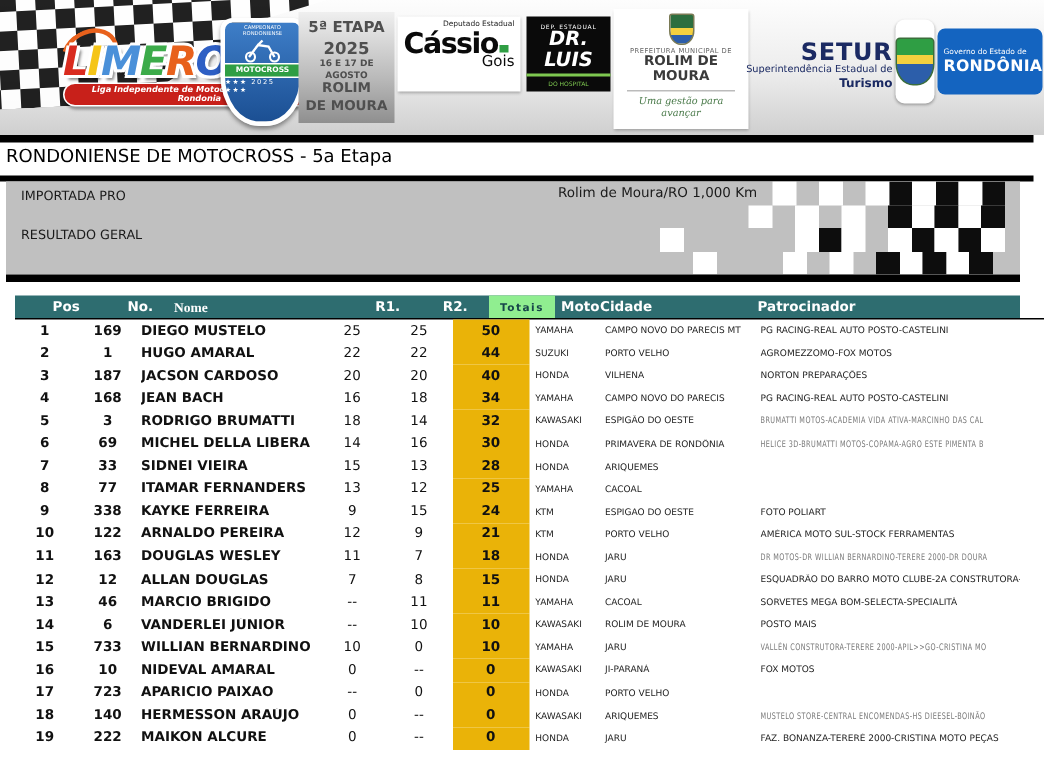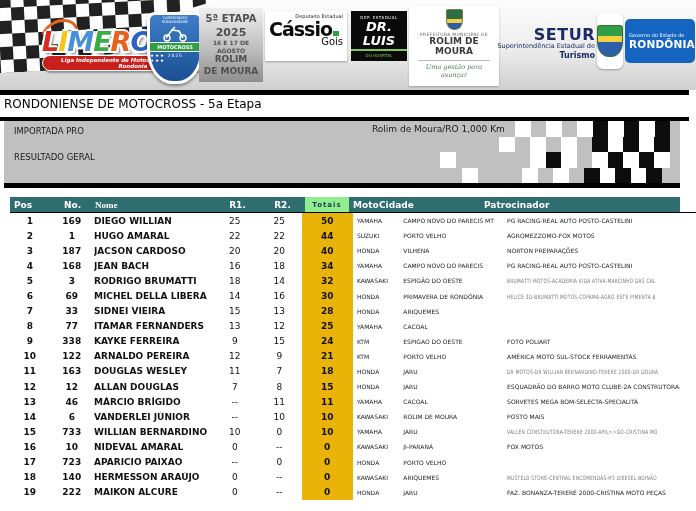--- a/index.html
+++ b/index.html
@@ -71,21 +71,21 @@
   .doc-title{position:absolute;left:4px;top:97px;font-size:12px;color:#000;}
   .graybox{position:absolute;left:4px;top:121px;width:676px;height:62px;background:#c0c0c0;}
   .info-cat{position:absolute;left:14px;top:126px;font-size:8.5px;color:#1a1a1a;text-align:center;}
   .info-res{position:absolute;left:14px;top:152px;font-size:8.5px;color:#1a1a1a;}
   .info-loc{position:absolute;left:352px;top:124px;font-size:9px;color:#1a1a1a;padding-left:20px;}
   .sq{position:absolute;width:15.5px;height:15.5px;}
   .sq.w{background:#fff;} .sq.b{background:#0d0d0d;}
 
   
   .thead{position:absolute;left:10px;top:197px;width:670px;height:15px;background:#2e6d70;
-        display:flex;align-items:center;color:#fff;font-weight:bold;font-size:9px;}
+        display:flex;align-items:center;color:#fff;font-weight:bold;font-size:9px;justify-content:flex-end;}
   .underline{position:absolute;left:10px;top:212px;width:686px;height:1px;background:#000;}
   .rows{position:absolute;left:10px;top:213px;width:670px;}
   .tr{display:flex;align-items:center;height:15.1px;font-size:9px;}
   .c-pos{width:40px;text-align:center;font-weight:bold;}
   .c-no{width:45px;text-align:center;font-weight:bold;}
   .c-nome{width:120px;font-weight:bold;white-space:nowrap;overflow:hidden;}
   .c-r1,.c-r2{width:45px;text-align:center;}
   .c-tot{width:52px;text-align:center;font-weight:bold;background:#eab308;height:100%;
          display:flex;align-items:center;justify-content:center;box-sizing:border-box;}
   .c-moto{width:51px;font-size:6px;color:#222;padding-left:4px;box-sizing:border-box;white-space:nowrap;}
@@ -226,21 +226,21 @@
     <div class="h-tot">Totais</div>
     <div class="h-moto">Moto</div>
     <div class="h-cid">Cidade</div>
     <div class="h-pat">Patrocinador</div>
   </div>
   <div class="underline"></div>
   <div class="rows">
     <div class="tr">
       <div class="c-pos">1</div>
       <div class="c-no">169</div>
-      <div class="c-nome">DIEGO WILLIAN</div>
+      <div class="c-nome">DIEGO MUSTELO</div>
       <div class="c-r1">25</div>
       <div class="c-r2">25</div>
       <div class="c-tot">50</div>
       <div class="c-moto">YAMAHA</div>
       <div class="c-cid">CAMPO NOVO DO PARECIS MT</div>
       <div class="c-pat"><span>PG RACING-REAL AUTO POSTO-CASTELINI</span></div>
     </div>
 
     <div class="tr">
       <div class="c-pos">2</div>

